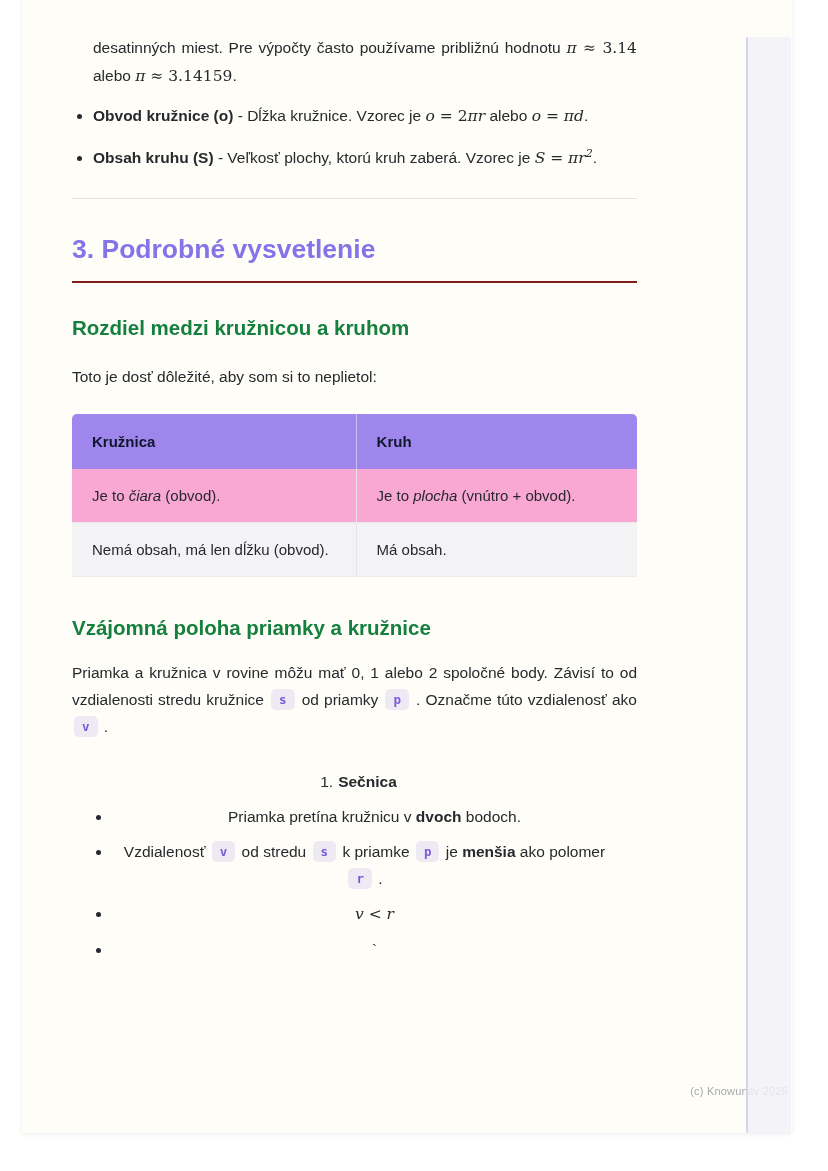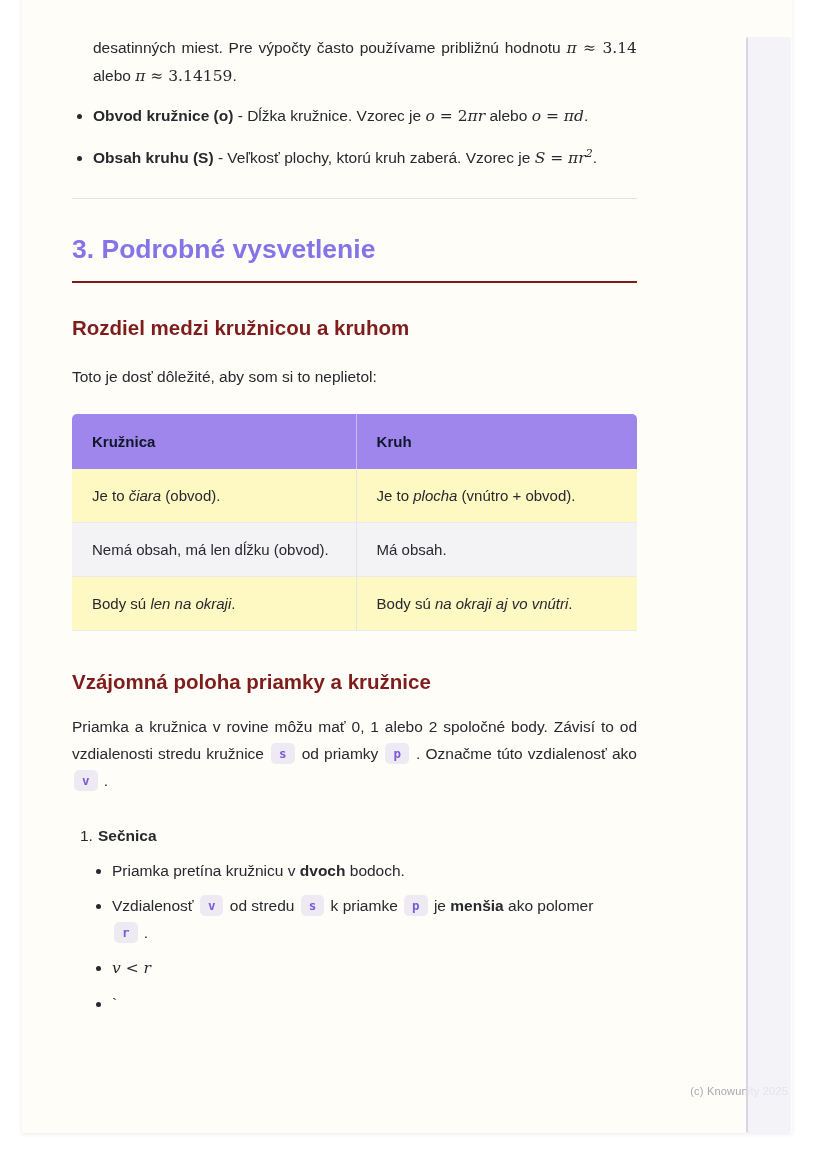--- a/index.html
+++ b/index.html
@@ -22,41 +22,41 @@
   }
   p{margin:0;}
   .cont{margin-left:21px;text-align:justify;}
   ul.top-list{margin:12px 0 0 0;padding:0 0 0 21px;list-style:disc;}
   ul.top-list li{margin-top:10px;}
   hr.rule{border:none;border-top:1px solid #e4e2de;margin:26px 0 0 0;}
   h2.h2{
     margin:34px 0 0 0;font-size:26.5px;line-height:32px;font-weight:700;
     color:#8474e8;padding-bottom:16px;border-bottom:2px solid #7f1d1d;
   }
-  h3.h3{margin:32px 0 0 0;font-size:20.5px;line-height:26px;font-weight:700;color:#7f1d1d;}
+  h3.h3{margin:32px 0 0 0;font-size:20.5px;line-height:26px;font-weight:700;color:#15803d;}
   h3.h3b{margin-top:38px;}
   .p1{margin-top:22px;}
   .p2{margin-top:18px;text-align:justify;}
   table.cmp{
     margin-top:24px;width:565px;border-collapse:separate;border-spacing:0;
     font-size:15px;line-height:27px;
   }
   table.cmp th{
     background:#9f86ec;color:#0f172a;font-weight:600;text-align:left;
     padding:14px 20px;height:27px;box-sizing:content-box;
   }
   table.cmp th:first-child{border-top-left-radius:5px;border-right:1px solid #cdbdf4;width:263px;}
   table.cmp th:last-child{border-top-right-radius:5px;width:261px;}
   table.cmp td{
     padding:13px 20px;vertical-align:middle;border-bottom:1px solid #eceaec;
   }
   table.cmp td:first-child{border-right:1px solid #e6e4e8;}
   table.cmp tr.even td{background:#f3f3f5;}
-  table.cmp tr.odd td{background:#fef9c3;}
-  ol.steps{margin:28px 0 0 0;padding:0 0 0 8px;list-style:none;}
+  table.cmp tr.odd td{background:#f9a8d4;}
+  ol.steps{margin:28px 0 0 0;padding:0 0 0 8px;list-style:none;text-align:center;}
   ol.steps .num{font-weight:400;margin-right:5px;}
   ol.steps .ttl{font-weight:700;}
   ul.sub{margin:6px 0 0 0;padding:0 0 0 32px;list-style:disc;}
   ul.sub li{margin-top:8px;}
   ul.sub li.narrow{max-width:505px;}
   
   .r-b{font-weight:700;}
   .r-i{font-style:italic;}
   .r-m{font-family:"DejaVu Serif", serif;font-size:15.5px;}
   .r-mi{font-family:"DejaVu Serif", serif;font-style:italic;font-size:15.5px;}
@@ -108,24 +108,20 @@
       </thead>
       <tbody>
         <tr class="odd">
           <td><span class="r-t">Je to </span><span class="r-i">čiara</span><span class="r-t"> (obvod).</span></td>
           <td><span class="r-t">Je to </span><span class="r-i">plocha</span><span class="r-t"> (vnútro + obvod).</span></td>
         </tr>
         <tr class="even">
           <td><span class="r-t">Nemá obsah, má len dĺžku (obvod).</span></td>
           <td><span class="r-t">Má obsah.</span></td>
         </tr>
-        <tr class="odd">
-          <td><span class="r-t">Body sú </span><span class="r-i">len na okraji</span><span class="r-t">.</span></td>
-          <td><span class="r-t">Body sú </span><span class="r-i">na okraji aj vo vnútri</span><span class="r-t">.</span></td>
-        </tr>
       </tbody>
     </table>
 
     <h3 class="h3 h3b">Vzájomná poloha priamky a kružnice</h3>
 
     <p class="p2"><span class="r-t">Priamka a kružnica v rovine môžu mať 0, 1 alebo 2 spoločné body. Závisí to od vzdialenosti stredu kružnice </span><span class="r-code">s</span><span class="r-t"> od priamky </span><span class="r-code">p</span><span class="r-t"> . Označme túto vzdialenosť ako </span><span class="r-code">v</span><span class="r-t"> .</span></p>
 
     <ol class="steps">
       <li>
         <span class="num">1.</span><span class="ttl">Sečnica</span>

